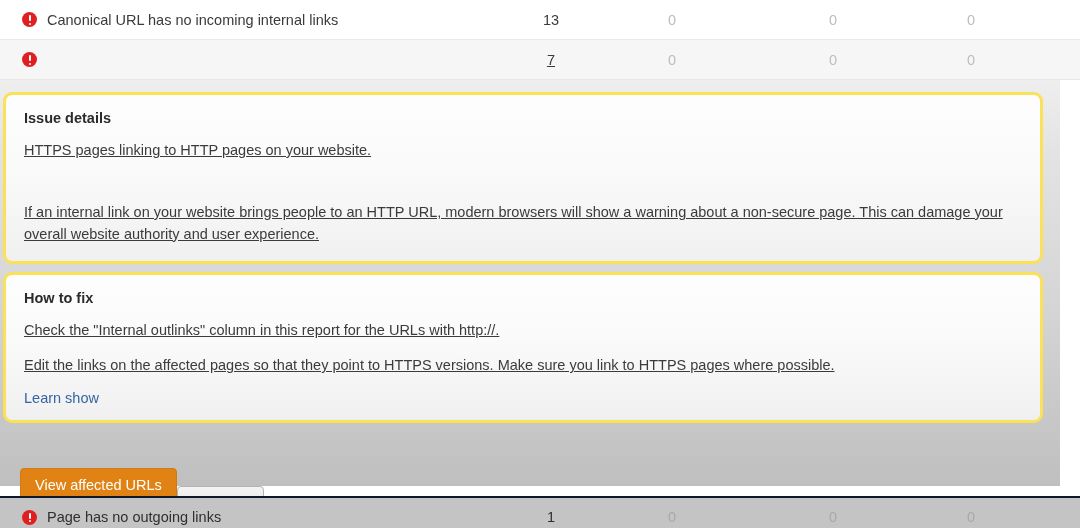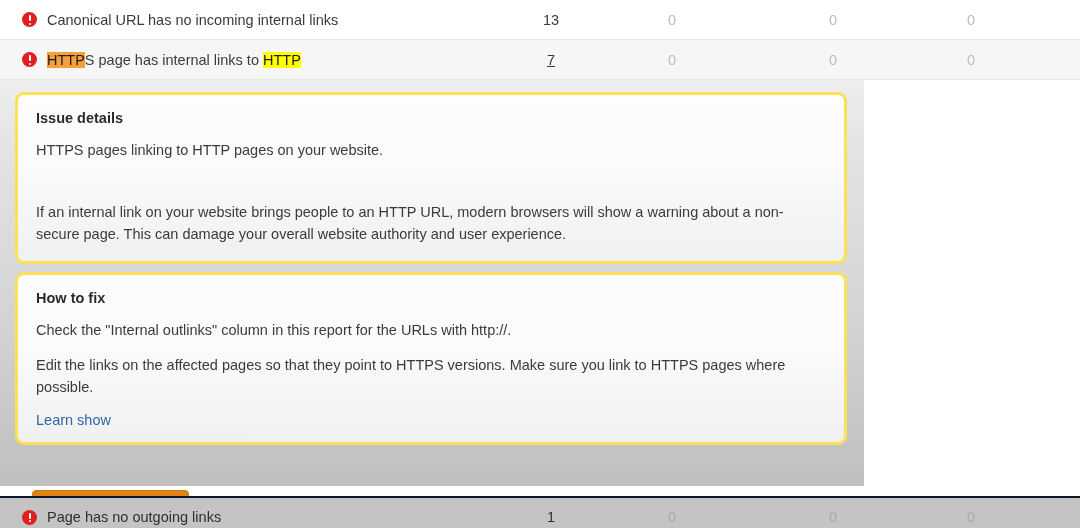--- a/index.html
+++ b/index.html
@@ -103,24 +103,24 @@
   .num-cell.c4 { left: 941px; color: #bdbdbd; }
   .num-cell .linkish {
     text-decoration: underline;
     color: #3b3b3b;
     cursor: pointer;
   }
 
   
   .detail-panel {
     position: relative;
-    width: 864px;
+    width: 1060px;
     height: 406px;
     background: linear-gradient(to bottom, #eeeeee 0%, #e3e3e3 18%, #d4d4d4 58%, #c3c3c3 92%, #bfbfbf 100%);
-    padding: 12px 17px 0 15px;
+    padding: 12px 17px 0 3px;
   }
 
   .info-box {
     border: 3px solid #fbe158;
     border-radius: 9px;
     background: linear-gradient(to bottom, #fdfdfd 0%, #fafafa 45%, #f0f0f0 100%);
     padding: 15px 18px 16px 18px;
     margin-bottom: 8px;
   }
   .info-box.how-to-fix { padding-bottom: 14px; }
@@ -129,20 +129,21 @@
     font-size: 14.5px;
     font-weight: bold;
     color: #2b2b2b;
     margin: 0 0 14px 0;
   }
   .box-para {
     font-size: 14.5px;
     color: #3b3b3b;
     line-height: 1.5;
     margin: 0 0 13px 0;
+    text-decoration: underline;
   }
   .box-para:last-child { margin-bottom: 0; margin-top: 40px; }
 
   .learn-link {
     display: inline-block;
     font-size: 14.5px;
     color: #3465a4;
     text-decoration: none;
     cursor: pointer;
   }
@@ -190,21 +191,20 @@
     <span class="err-icon"></span>
     <span class="issue-title">Canonical URL has no incoming internal links</span>
     <span class="num-cell c1">13</span>
     <span class="num-cell c2">0</span>
     <span class="num-cell c3">0</span>
     <span class="num-cell c4">0</span>
   </div>
 
   <div class="issue-row selected">
     <span class="err-icon"></span>
-    <span class="issue-title"><span class="hl-orange">HTTP</span><span>S page has internal links to </span><span class="hl-yellow">HTTP</span></span>
     <span class="num-cell c1"><span class="linkish">7</span></span>
     <span class="num-cell c2">0</span>
     <span class="num-cell c3">0</span>
     <span class="num-cell c4">0</span>
   </div>
 
   <div class="detail-panel">
 
     <div class="info-box">
       <div class="box-title">Issue details</div>

